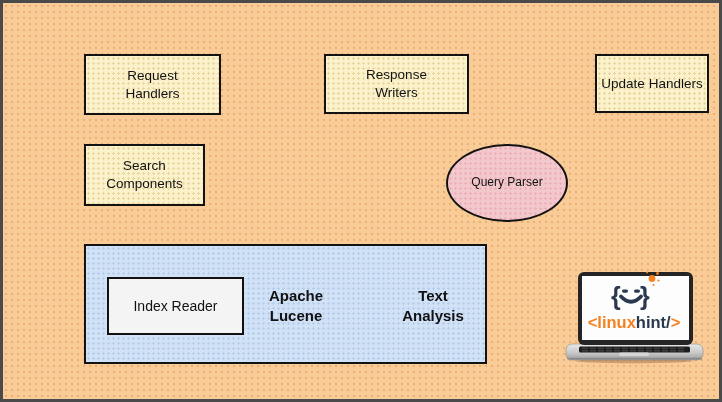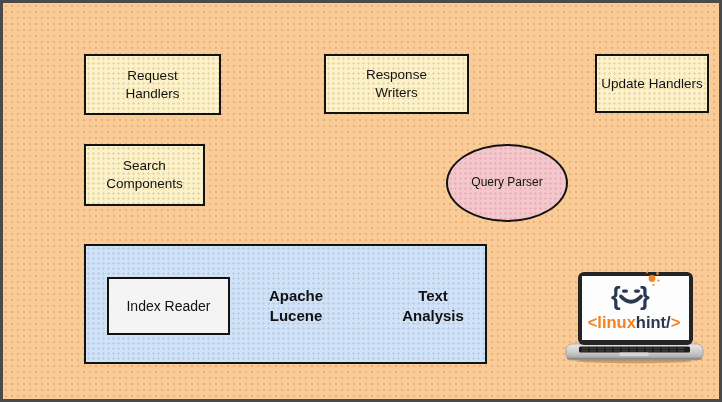--- a/index.html
+++ b/index.html
@@ -42,21 +42,21 @@
   .gray{
     background-color:#F4F4F4;
     border:2px solid #121212;
   }
   #req{left:81px;top:51px;width:137px;height:61px;}
   #resp{left:321px;top:51px;width:145px;height:60px;}
   #upd{left:592px;top:51px;width:114px;height:59px;}
   #search{left:81px;top:141px;width:121px;height:62px;}
   #qp{left:443px;top:141px;width:122px;height:78px;font-size:12px;}
   #lucene{left:81px;top:241px;width:403px;height:120px;position:absolute;}
-  #ir{left:21px;top:31px;width:123px;height:58px;font-size:14px;white-space:nowrap;}
+  #ir{left:21px;top:31px;width:137px;height:58px;font-size:14px;white-space:nowrap;}
   .lucene-label{
     position:absolute;width:110px;top:31px;height:58px;
     display:flex;align-items:center;justify-content:center;
     text-align:center;font-size:15px;line-height:1.35;white-space:pre-line;font-weight:bold;
   }
   #lab-al{left:155px;}
   #lab-ta{left:292px;}
   #laptop{position:absolute;left:552px;top:259px;width:150px;height:104px;}
 </style>
 </head>

